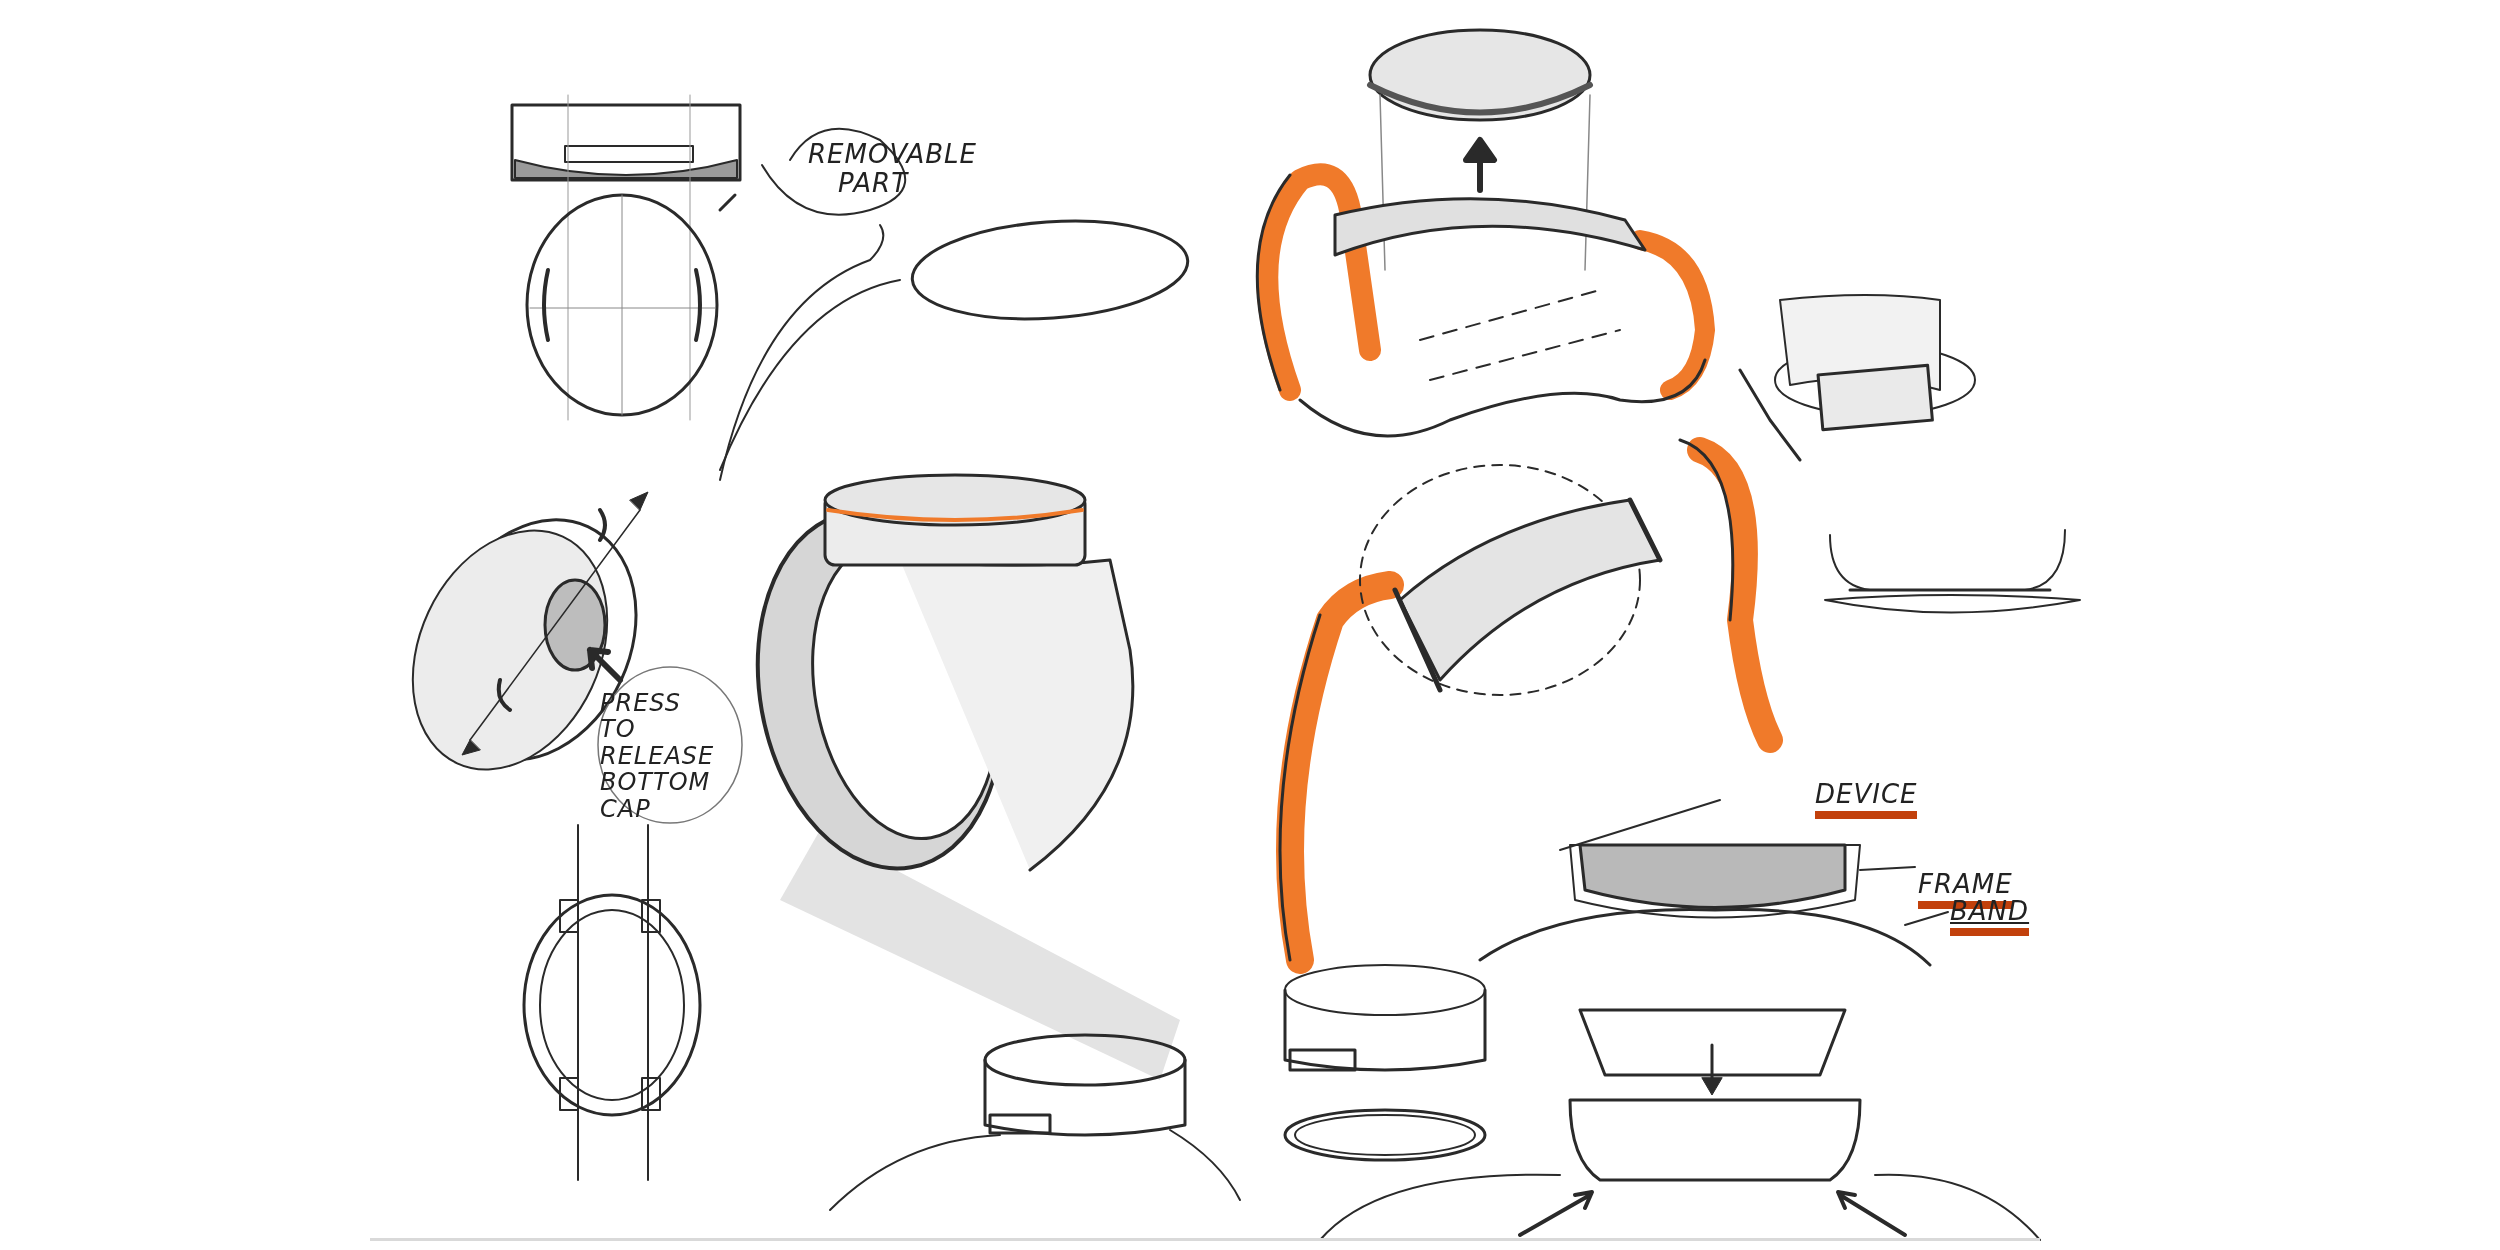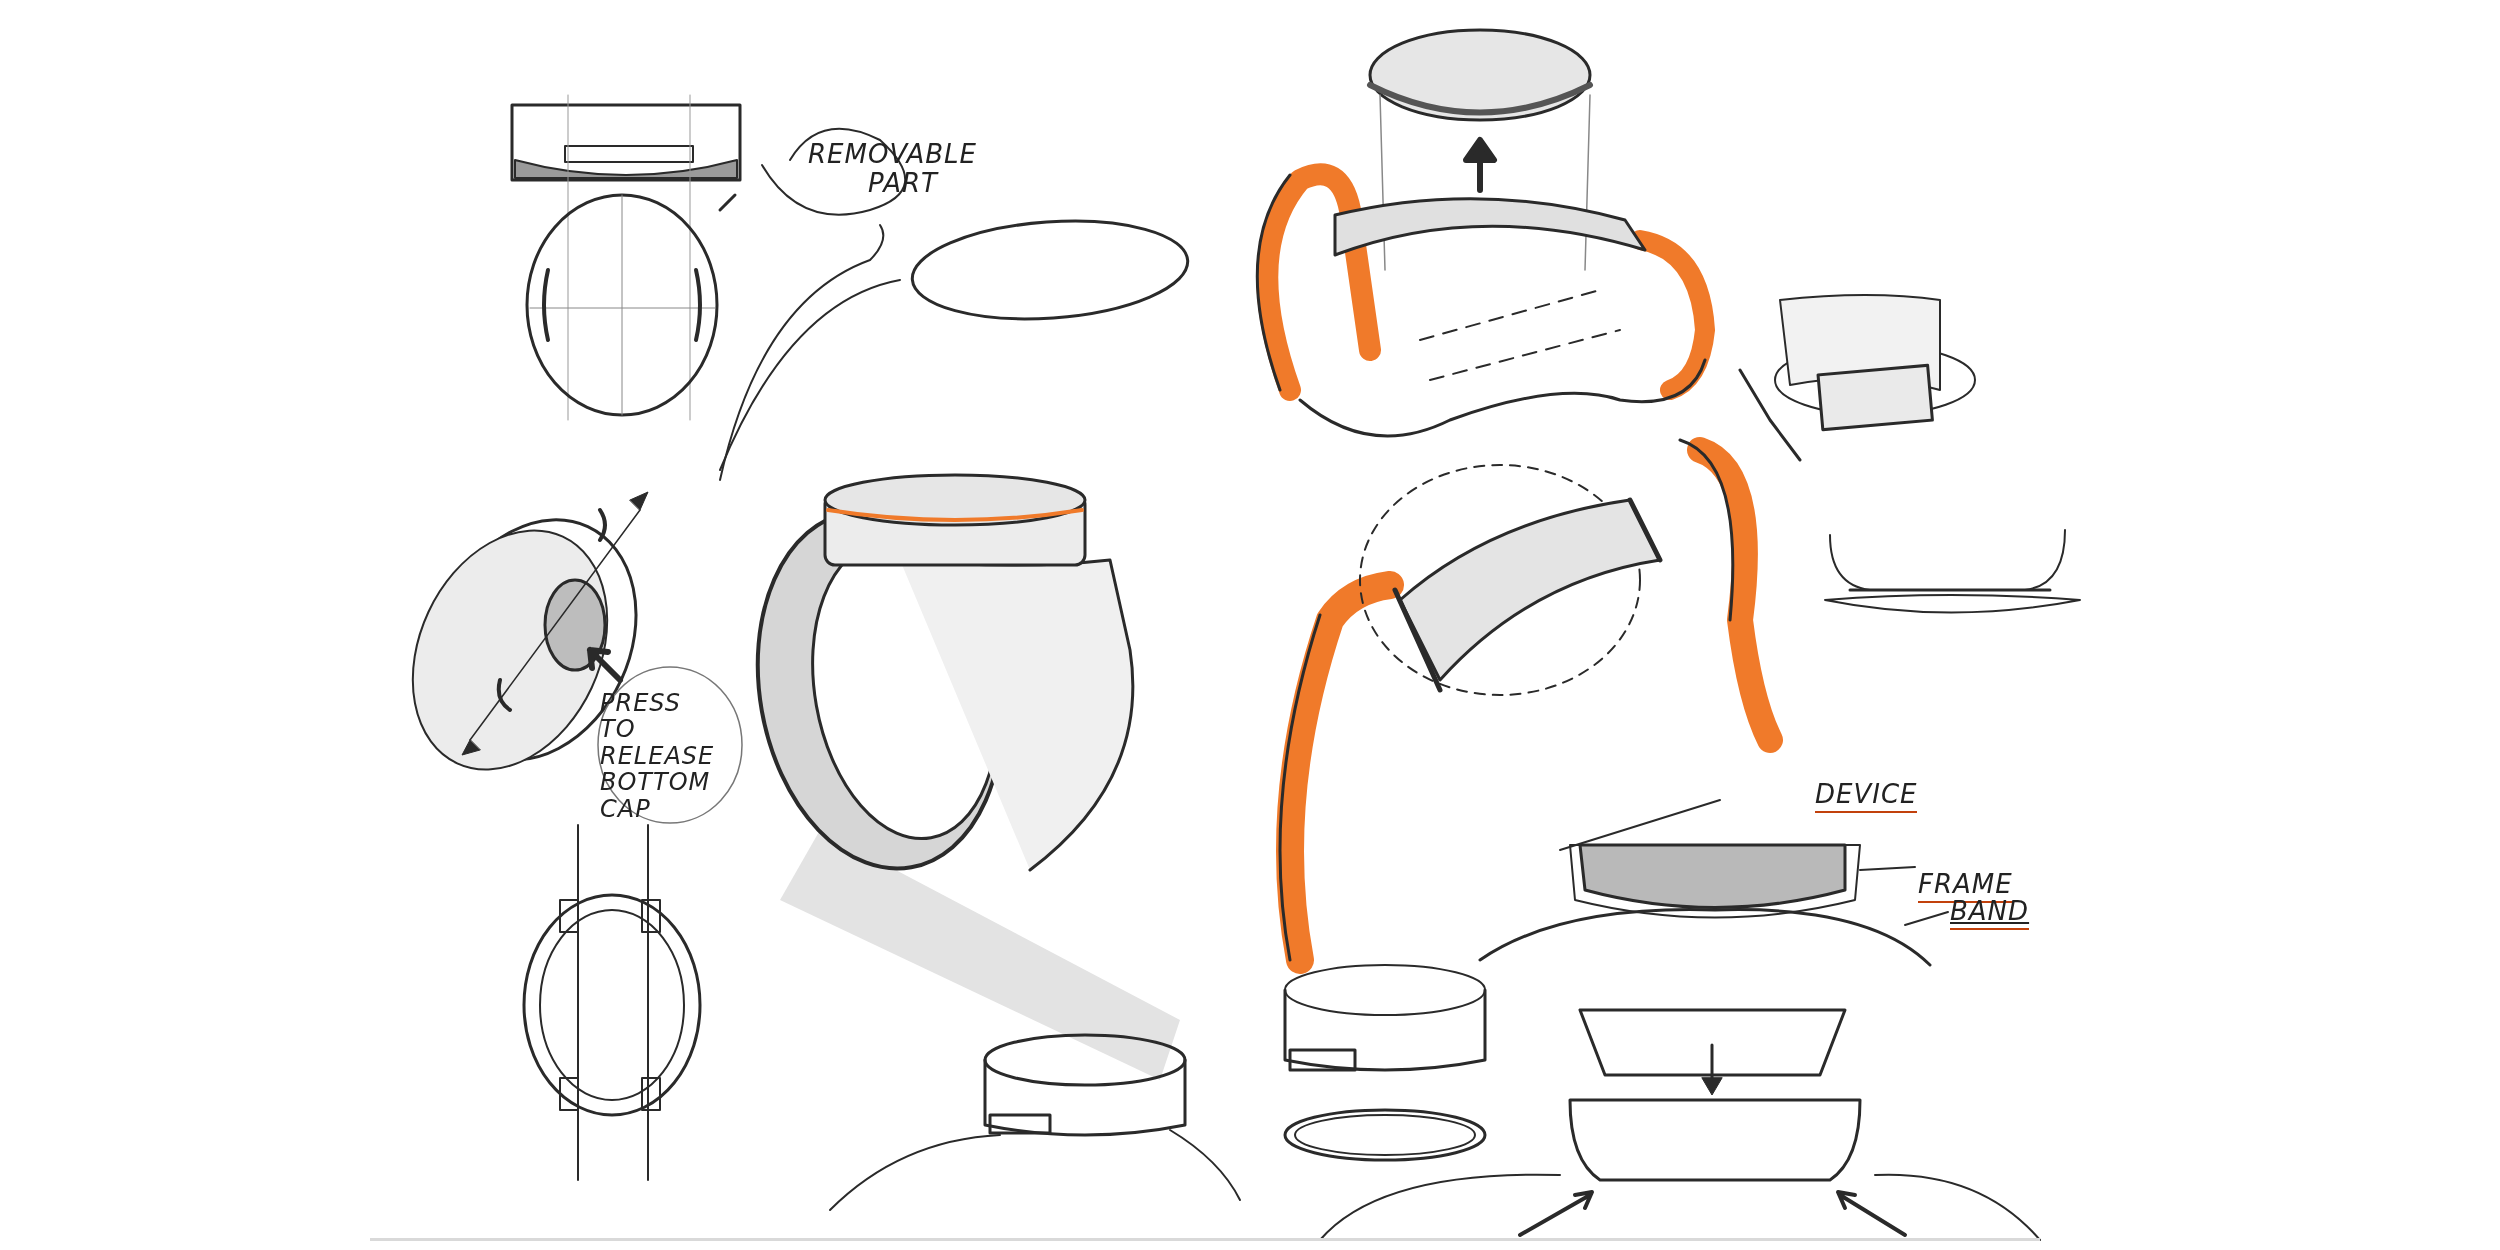--- a/index.html
+++ b/index.html
@@ -1,19 +1,19 @@
 <!DOCTYPE html>
 <html><head>
 <meta charset="utf-8">
 <style>
   html, body { margin: 0; padding: 0; background: #ffffff; }
   body { width: 2500px; height: 1250px; position: relative; overflow: hidden; font-family: "DejaVu Sans", sans-serif; }
   #sheet { position: absolute; left: 0; top: 0; width: 2500px; height: 1250px; }
   .label { position: absolute; font-family: "DejaVu Sans", sans-serif; font-style: italic; color: #222; letter-spacing: 1px; line-height: 1.1; text-transform: uppercase; font-size: 26px; }
-  .label.underline { border-bottom: 2px solid #c2410c; padding-bottom: 2px; }
+  .label.underline { border-bottom: 8px solid #c2410c; padding-bottom: 2px; }
   .paper-edge { position: absolute; left: 370px; top: 1238px; width: 1670px; height: 3px; background: #d9d9d9; }
 </style>
 </head>
 <body>
 
 <div id="sheet">
 <svg width="2500" height="1250" viewBox="0 0 2500 1250" xmlns="http://www.w3.org/2000/svg" fill="none" stroke="#2a2a2a" stroke-linecap="round" stroke-linejoin="round">
 
   <g>
     <rect x="512" y="105" width="228" height="75" stroke-width="3"></rect>
@@ -139,21 +139,21 @@
   <g>
     <ellipse cx="1085" cy="1060" rx="100" ry="25" stroke-width="3"></ellipse>
     <path d="M985 1060 L985 1125 Q1085 1145 1185 1125 L1185 1060" stroke-width="3"></path>
     <rect x="990" y="1115" width="60" height="18" stroke-width="3"></rect>
     <path d="M830 1210 Q900 1140 1000 1135" stroke-width="2"></path>
     <path d="M1170 1130 Q1220 1160 1240 1200" stroke-width="2"></path>
   </g>
 </svg>
 </div>
 
-<div class="label" style="left:808px; top:140px; text-align:right; width:130px;">
+<div class="label" style="left:808px; top:140px; text-align:center; width:130px;">
   <div>REMOVABLE</div>
   <div>PART</div>
 </div>
 
 <div class="label" style="left:600px; top:690px; text-align:left; width:150px; font-size:24px;">
   <div>PRESS</div>
   <div>TO RELEASE</div>
   <div>BOTTOM CAP</div>
 </div>
 

